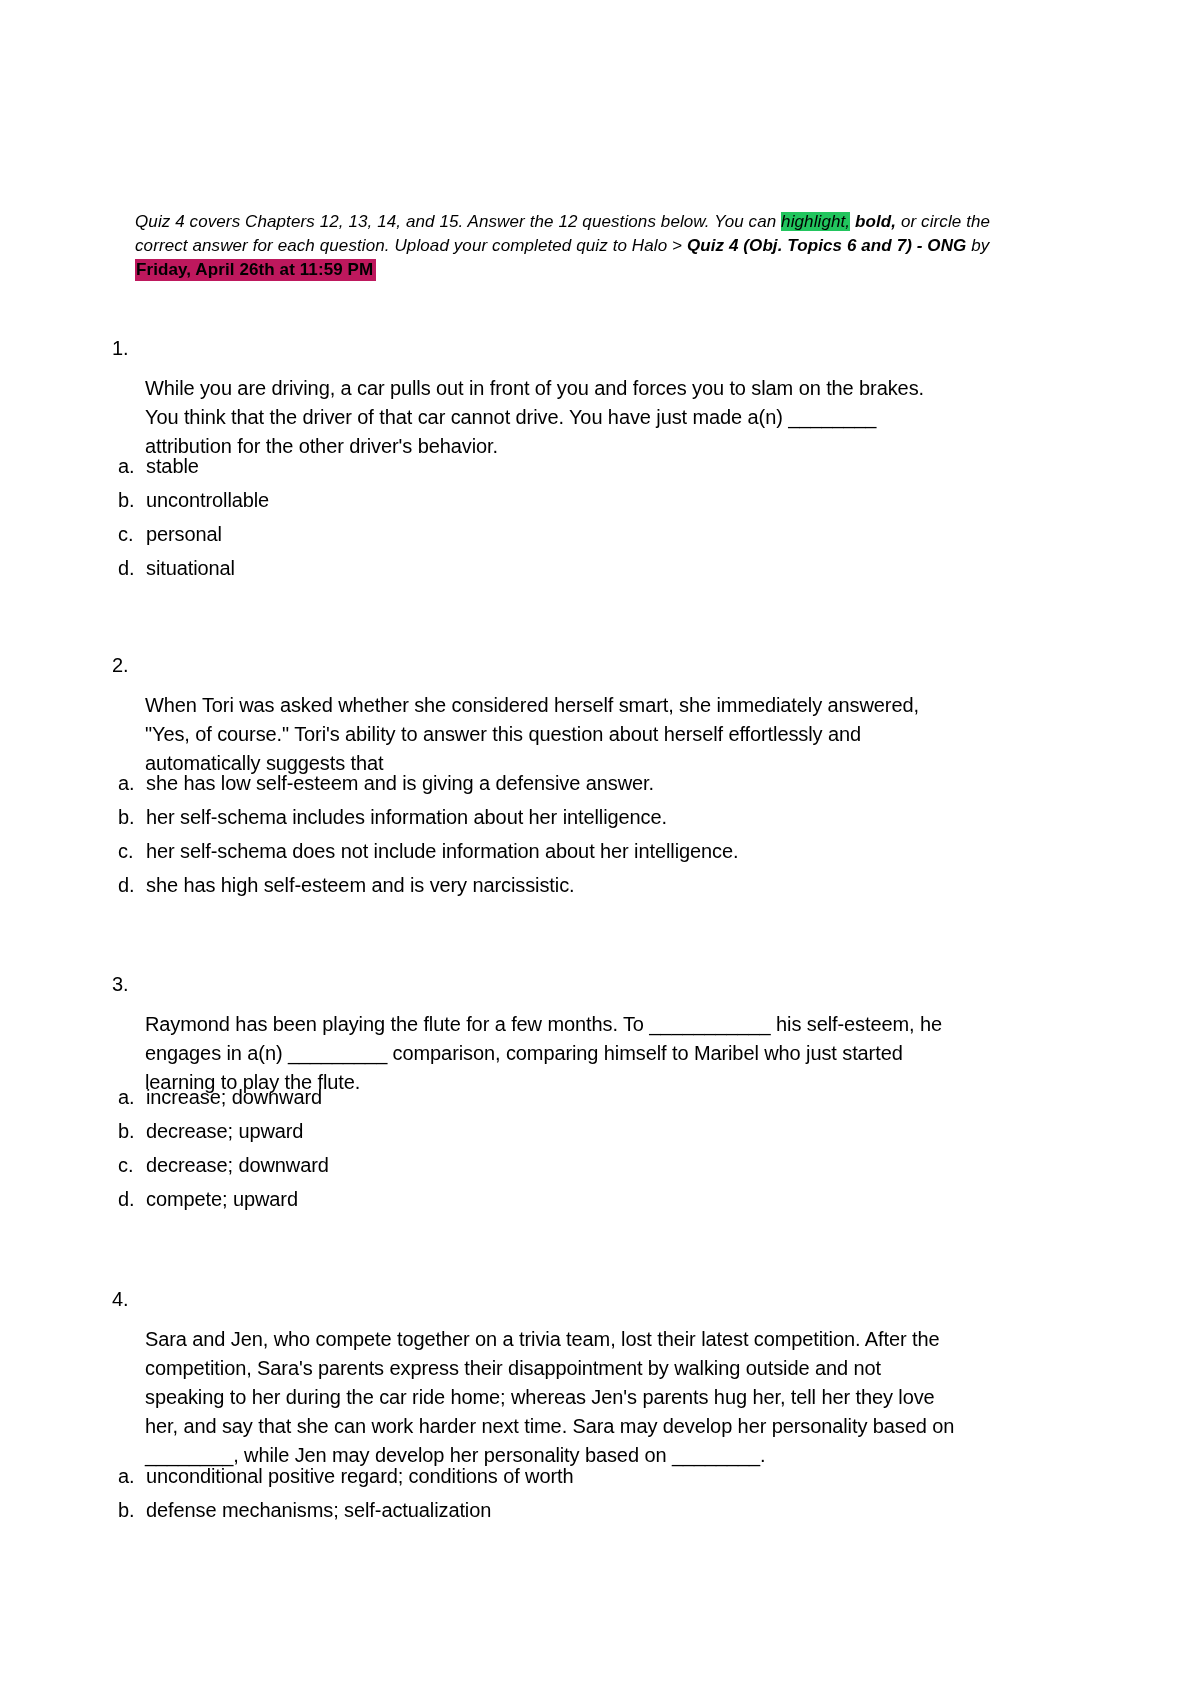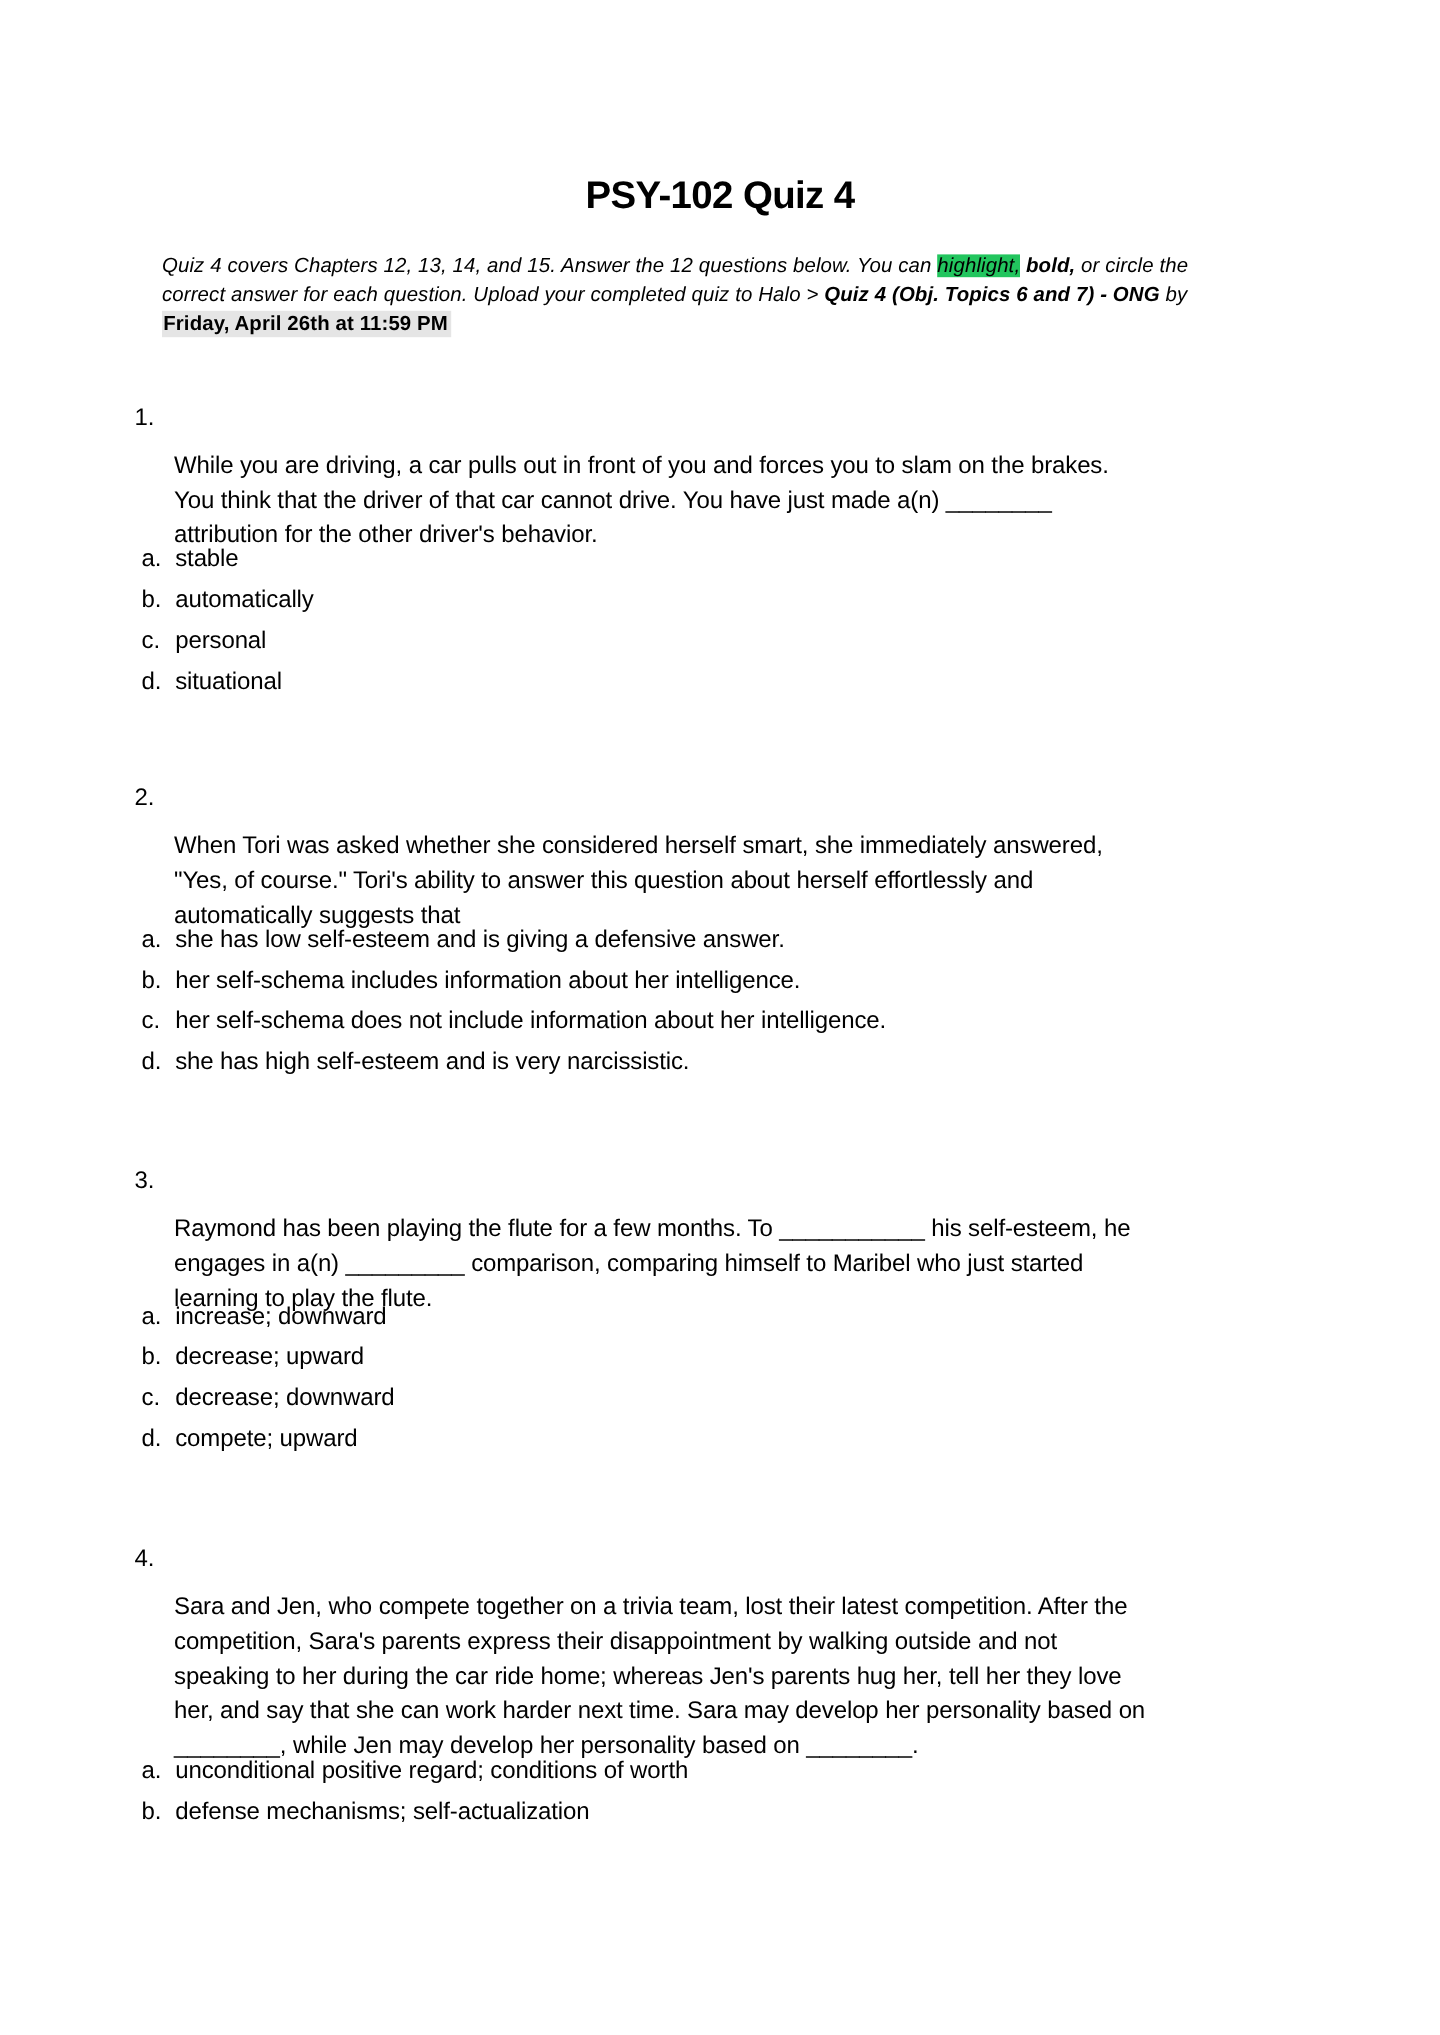--- a/index.html
+++ b/index.html
@@ -36,21 +36,21 @@
     font-style: italic;
     line-height: 24px;
     letter-spacing: 0.1px;
   }
   .intro-line { white-space: nowrap; }
   .hl { background: #22c55e; }
   .b { font-weight: bold; }
   .deadline {
     font-style: normal;
     font-weight: bold;
-    background: #e5e5e5;
+    background: #be185d;
     padding: 1px 3px 2px 1px;
   }
   .question {
     position: absolute;
     left: 112px;
     display: flex;
     font-size: 20px;
     line-height: 29px;
     letter-spacing: -0.1px;
   }
@@ -72,42 +72,41 @@
   #q3-options { top: 1080px; }
   #q4-options { top: 1459px; }
   .option-row { display: flex; }
   .opt-letter { width: 28px; flex: none; }
 </style>
 </head>
 <body>
 
 <div class="page">
 
-  <h1 class="title">PSY-102 Quiz 4</h1>
 
   <div class="intro">
     <div class="intro-line"><span>Quiz 4 covers Chapters 12, 13, 14, and 15. Answer the 12 questions below. You can </span><span class="hl">highlight,</span><span> </span><span class="b">bold,</span><span> or circle the</span></div>
     <div class="intro-line"><span>correct answer for each question. Upload your completed quiz to Halo &gt; </span><span class="b">Quiz 4 (Obj. Topics 6 and 7) - ONG</span><span> by</span></div>
     <div class="intro-line"><span class="deadline">Friday, April 26th at 11:59 PM</span></div>
   </div>
 
   <div class="question" id="q1">
     <span class="q-num">1.</span>
     <div class="q-lines">While you are driving, a car pulls out in front of you and forces you to slam on the brakes.
 You think that the driver of that car cannot drive. You have just made a(n) ________
 attribution for the other driver's behavior.</div>
   </div>
   <div class="options" id="q1-options">
     <div class="option-row">
         <span class="opt-letter">a.</span>
         <span>stable</span>
       </div>
     <div class="option-row">
         <span class="opt-letter">b.</span>
-        <span>automatically</span>
+        <span>uncontrollable</span>
       </div>
     <div class="option-row">
         <span class="opt-letter">c.</span>
         <span>personal</span>
       </div>
     <div class="option-row">
         <span class="opt-letter">d.</span>
         <span>situational</span>
       </div>
   </div>

